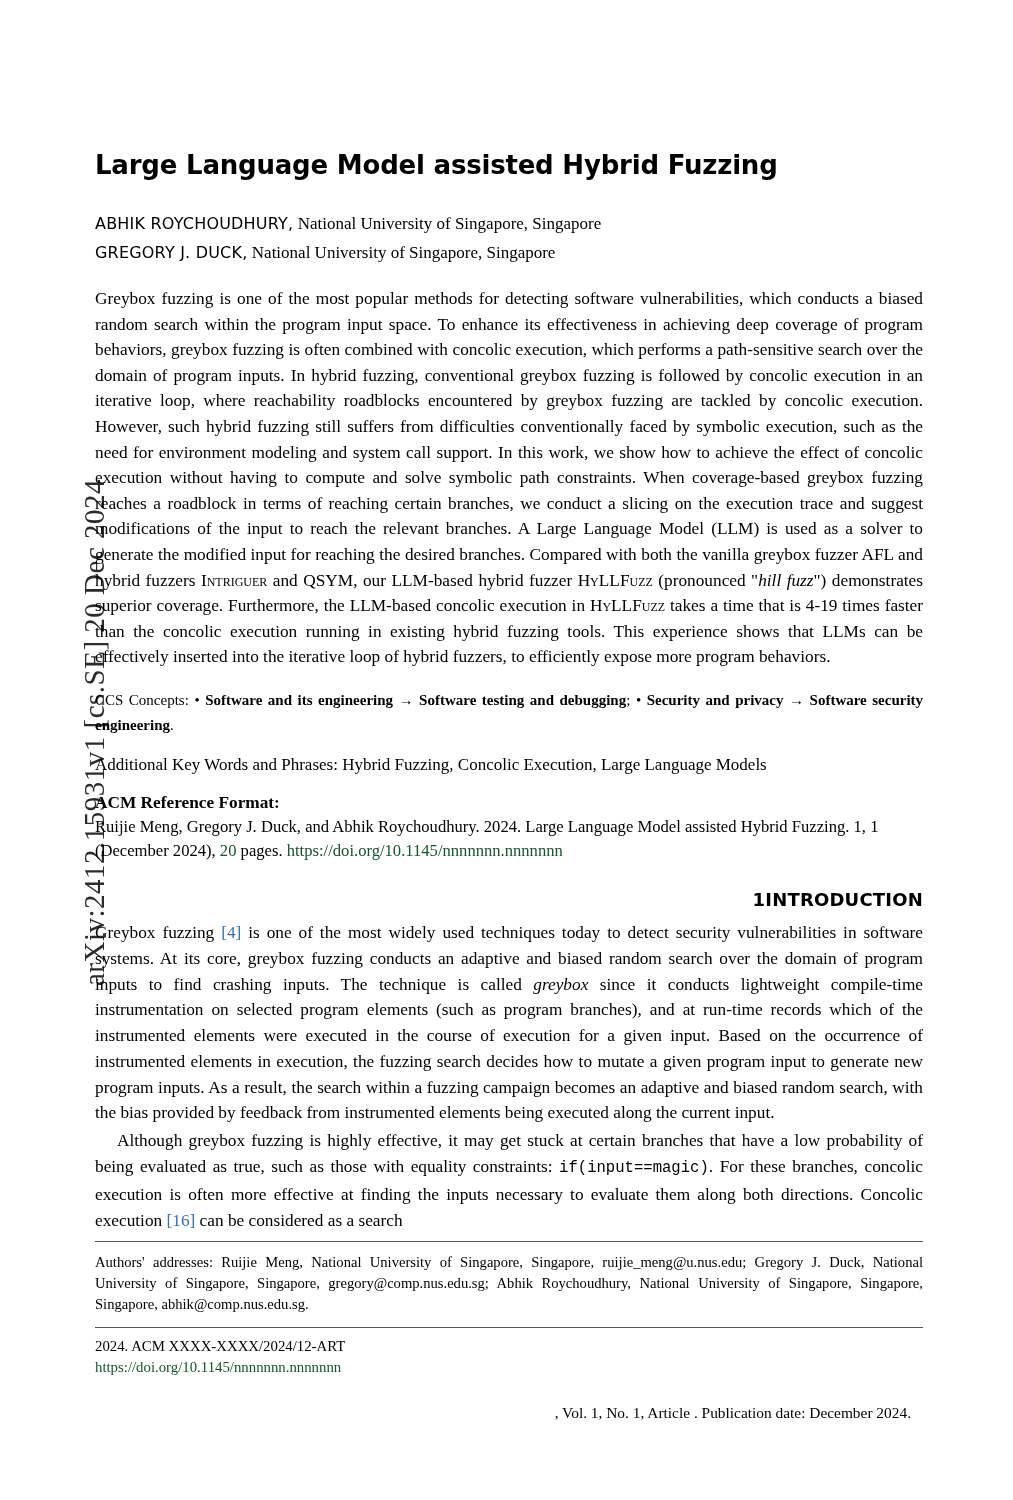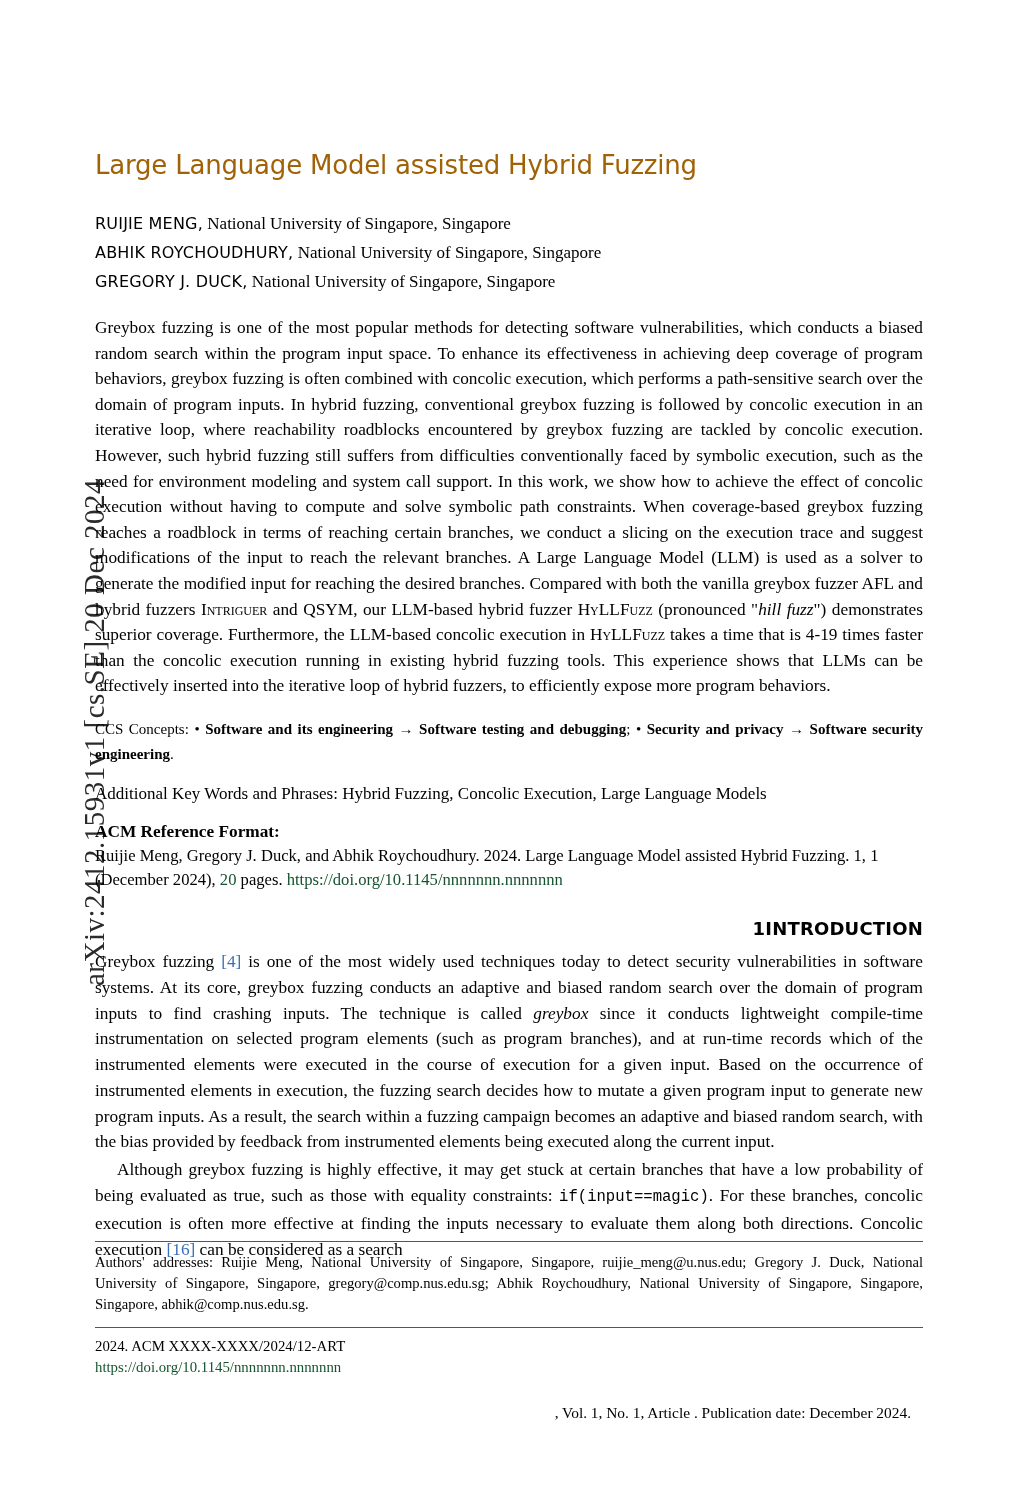--- a/index.html
+++ b/index.html
@@ -37,24 +37,24 @@
   }
   .content {
     position: absolute;
     left: 95px;
     top: 150px;
     width: 828px;
   }
   h1.title {
     font-family: "DejaVu Sans", sans-serif;
     font-size: 26px;
-    font-weight: normal;
+    font-weight: bold;
     letter-spacing: -0.2px;
     margin: 0 0 30px 0;
-    color: #a16207;
+    color: #000000;
   }
   .authors {
     margin-bottom: 20px;
   }
   .author-line {
     font-size: 17.5px;
     line-height: 26px;
     margin-bottom: 2px;
     font-family: "Liberation Serif", serif;
   }
@@ -179,24 +179,20 @@
 
 <div class="page">
 
   <div class="arxiv-stamp">arXiv:2412.15931v1  [cs.SE]  20 Dec 2024</div>
 
   <div class="content">
 
     <h1 class="title">Large Language Model assisted Hybrid Fuzzing</h1>
 
     <div class="authors">
-      <div class="author-line">
-        <span class="author-name">RUIJIE MENG,</span>
-        <span class="author-aff">National University of Singapore, Singapore</span>
-      </div>
       <div class="author-line">
         <span class="author-name">ABHIK ROYCHOUDHURY,</span>
         <span class="author-aff">National University of Singapore, Singapore</span>
       </div>
       <div class="author-line">
         <span class="author-name">GREGORY J. DUCK,</span>
         <span class="author-aff">National University of Singapore, Singapore</span>
       </div>
     </div>
 

